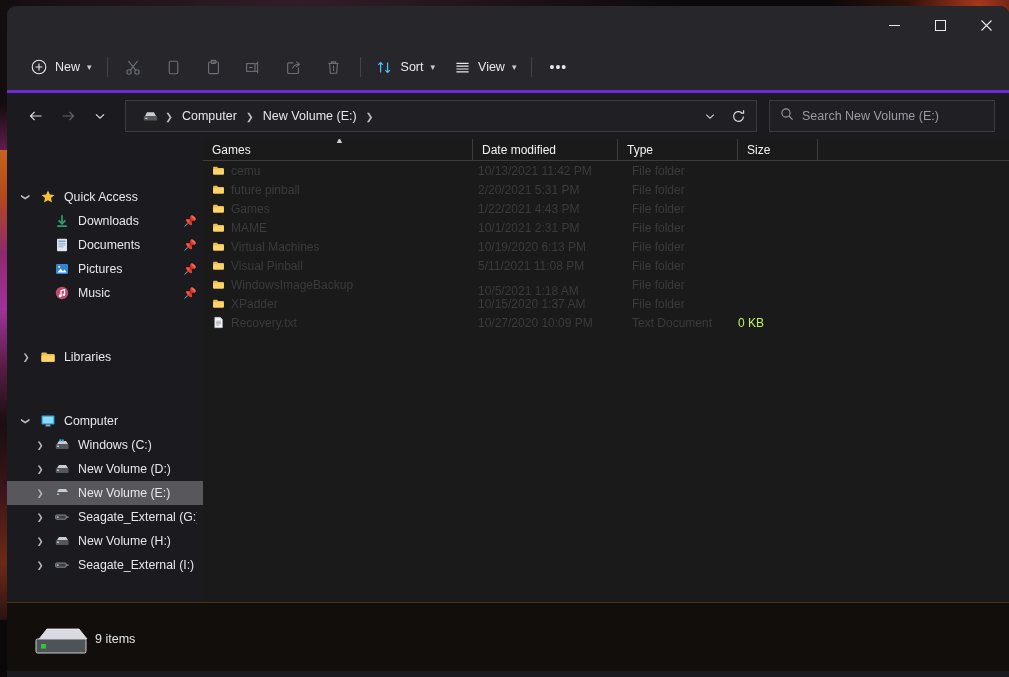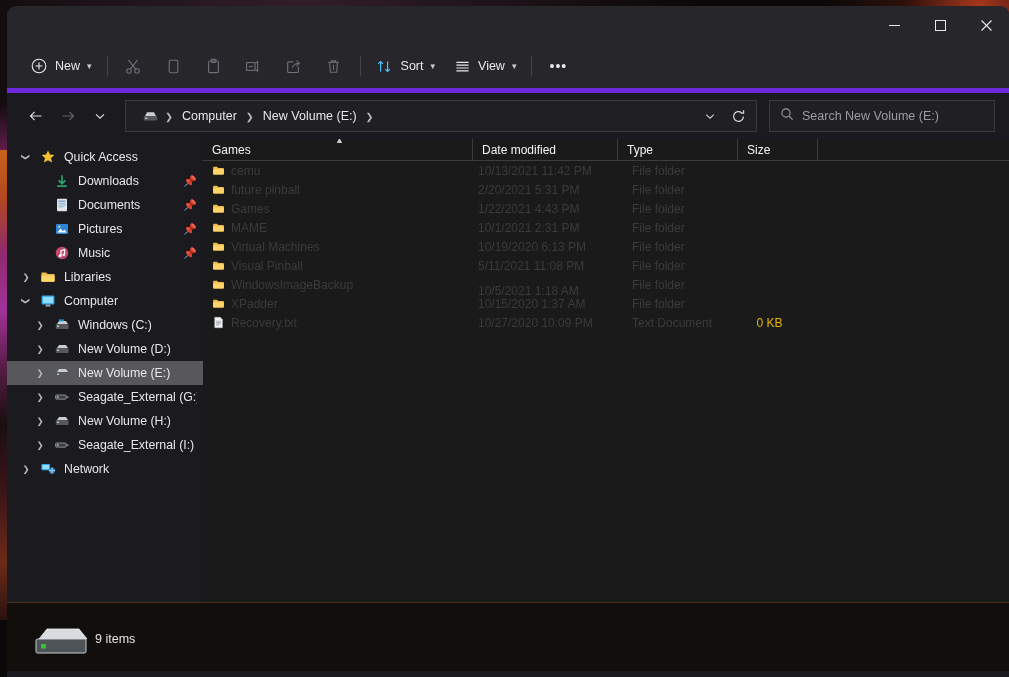--- a/index.html
+++ b/index.html
@@ -37,21 +37,21 @@
   .wc-group { position: absolute; right: 0; top: 0; display: flex; height: 38px; }
   .wc {
     width: 46px; height: 38px; display: flex; align-items: center; justify-content: center;
     color: #e8e8ea; font-size: 13px; cursor: default;
   }
   .wc svg { display: block; }
   
   #toolbar {
     height: 49px; background: #26262b;
     display: flex; align-items: center; padding: 0 14px;
-    border-bottom: 5px solid #6d28d9;
+    border-bottom: 3px solid #6d28d9;
   }
   .tb-btn {
     display: flex; align-items: center; gap: 7px;
     height: 32px; padding: 0 9px; border-radius: 4px;
     color: #e9e9ec; font-size: 12.5px; cursor: default;
   }
   .tb-icon { display: flex; align-items: center; justify-content: center; width: 18px; height: 18px; }
   .tb-icon.dim { opacity: 0.42; }
   .tb-iconbtn {
     width: 40px; height: 32px; display: flex; align-items: center; justify-content: center;
@@ -101,21 +101,21 @@
   }
   .nav-row.selected { background: #58585c; }
   .twisty {
     width: 22px; display: flex; align-items: center; justify-content: center;
     color: #b6b6bc; font-size: 8.5px; flex-shrink: 0;
   }
   .twisty.empty { visibility: hidden; }
   .nav-ic { width: 22px; display: flex; align-items: center; justify-content: center; flex-shrink: 0; }
   .nav-label { margin-left: 5px; white-space: nowrap; overflow: hidden; }
   .pin { margin-left: auto; color: #b9b9c0; font-size: 11px; opacity: .9; }
-  .ind-0 { padding-left: 8px; }
+  .ind-0 { padding-left: 8px; margin-top: 40px; }
   .ind-1 { padding-left: 22px; }
   
   #filepane { flex: 1; background: #1a1a1a; display: flex; flex-direction: column; overflow: hidden; }
   #colhead {
     height: 22px; display: flex; position: relative;
     border-bottom: 1px solid #3c3c3c; flex-shrink: 0;
   }
   .col {
     height: 22px; display: flex; align-items: center;
     color: #f2f2f2; font-size: 12px; padding-left: 9px;
@@ -125,21 +125,21 @@
   .sortmark {
     position: absolute; left: 132px; top: -4px;
     color: #cfcfcf; font-size: 9px;
   }
   #rows { flex: 1; overflow: hidden; }
   .frow { display: flex; height: 19px; align-items: center; cursor: default; }
   .c-name { display: flex; align-items: center; gap: 6px; padding-left: 9px; }
   .c-name .txt { color: #3b3b3b; font-size: 12px; white-space: nowrap; }
   .c-date { color: #3b3b3b; font-size: 12px; padding-left: 5px; }
   .c-type { color: #3b3b3b; font-size: 12px; padding-left: 14px; }
-  .c-size { color: #eab308; font-size: 12px; text-align: center; padding-right: 17px; }
+  .c-size { color: #bef264; font-size: 12px; text-align: left; padding-right: 17px; }
   
   #statusbar {
     height: 69px; background: #110e0c;
     border-top: 1px solid #4a3218;
     position: relative;
   }
   #statustext {
     position: absolute; left: 88px; top: 29px;
     color: #e4e4e6; font-size: 12.5px;
   }

